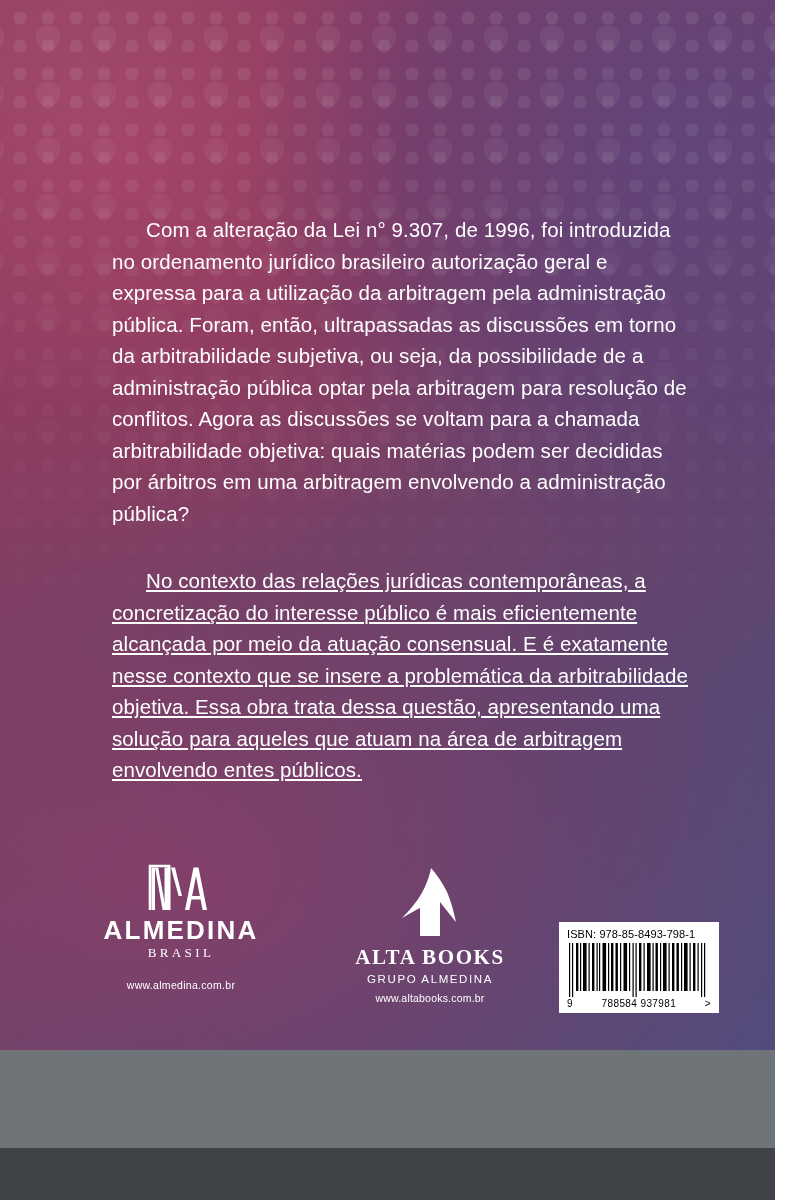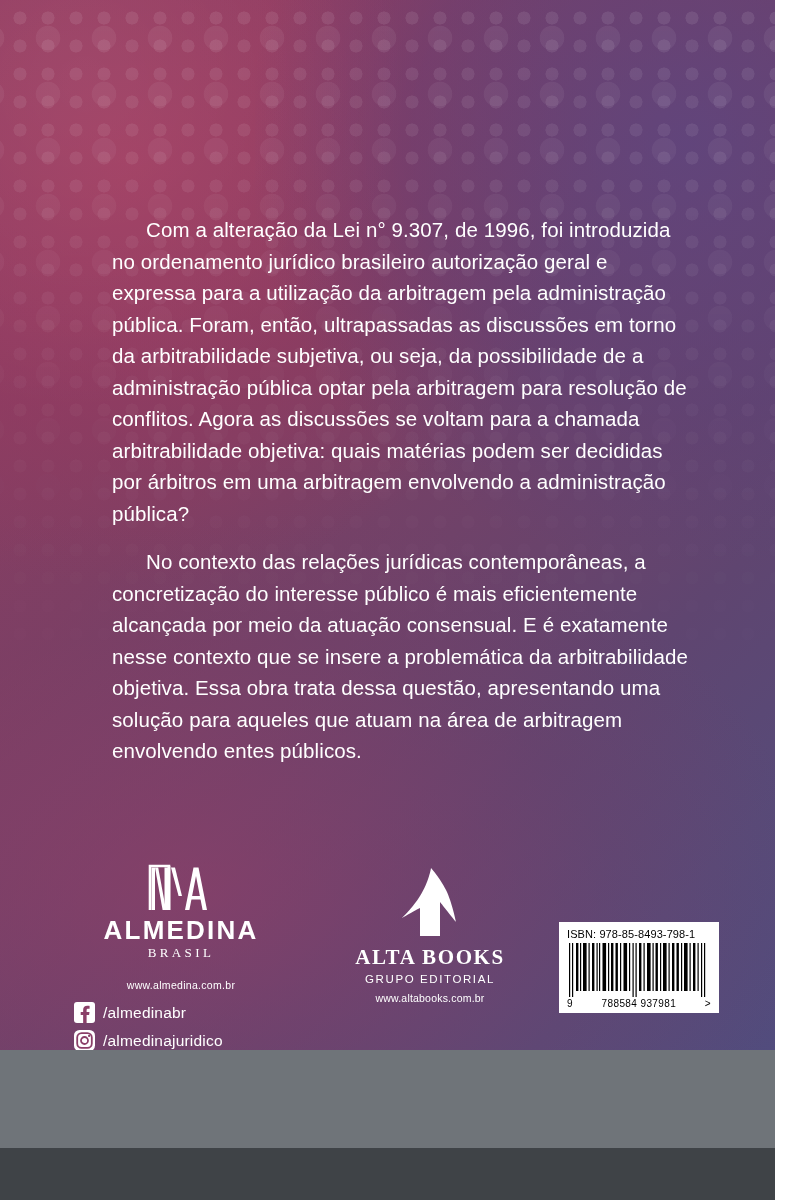--- a/index.html
+++ b/index.html
@@ -91,21 +91,22 @@
     color: #ffffff;
     font-size: 20.5px;
     line-height: 31.5px;
     letter-spacing: 0.1px;
   }
   #blurb p {
     margin: 0;
     text-indent: 34px;
   }
   #blurb p + p {
-    margin-top: 17px;
+    margin-top: 36px;
+    text-decoration: underline;
   }
 
   
   .footer {
     position: absolute;
     left: 0;
     right: 0;
     bottom: 150px;
     height: 190px;
   }
@@ -288,53 +289,31 @@
             <path d="M40 50 L48.5 7.5 L53.5 7.5 L62 50 L57.6 50 L51 16 L44.4 50 Z"></path>
             <path d="M45.6 36 L56.4 36 L57.3 39.6 L44.7 39.6 Z"></path>
             <path d="M26 7.5 L30 7.5 L37 36 L33.6 36 Z"></path>
           </g>
         </svg>
       </span>
       <div class="name">ALMEDINA</div>
       <div class="sub">BRASIL</div>
       <div class="url">www.almedina.com.br</div>
 
-      <div class="social">
-        <div class="row">
-          <span class="badge">
-            <svg viewBox="0 0 21 21" width="21" height="21" aria-hidden="true">
-              <rect x="0" y="0" width="21" height="21" rx="3" fill="#ffffff"></rect>
-              <path d="M12.6 21 V12.9 H15.1 L15.5 9.9 H12.6 V8.1 c0-0.86 0.25-1.45 1.5-1.45 H15.6 V3.95 C15.32 3.91 14.33 3.83 13.19 3.83 c-2.4 0-4.04 1.45-4.04 4.12 V9.9 H6.7 v3 H9.15 V21 Z" fill="#8a3f68"></path>
-            </svg>
-          </span>
-          <span class="handle">/almedinabr</span>
-        </div>
-        <div class="row">
-          <span class="badge">
-            <svg viewBox="0 0 21 21" width="21" height="21" aria-hidden="true">
-              <rect x="0" y="0" width="21" height="21" rx="5.5" fill="#ffffff"></rect>
-              <rect x="3.2" y="3.2" width="14.6" height="14.6" rx="4.4" fill="none" stroke="#8a3f68" stroke-width="1.8"></rect>
-              <circle cx="10.5" cy="10.5" r="3.5" fill="none" stroke="#8a3f68" stroke-width="1.8"></circle>
-              <circle cx="15.1" cy="5.9" r="1.15" fill="#8a3f68"></circle>
-            </svg>
-          </span>
-          <span class="handle">/almedinajuridico</span>
-        </div>
-      </div>
     </div>
 
     <div class="alta">
       <span class="mark">
         <svg viewBox="0 0 64 74" width="64" height="74" aria-hidden="true">
           <path d="M33 2 C33 2 31 16 22 30 C14.5 42 4 52 4 52 C4 52 14 46 22 42 L22 70 L42 70 L42 36 C42 36 50 46 58 56 C58 56 54 36 48 24 C42 12 33 2 33 2 Z" fill="#ffffff"></path>
           <path d="M24 44 L24 70 L40 70 L40 40 Z" fill="#ffffff"></path>
         </svg>
       </span>
       <div class="name">ALTA BOOKS</div>
-      <div class="sub">GRUPO EDITORIAL</div>
+      <div class="sub">GRUPO ALMEDINA</div>
       <div class="url">www.altabooks.com.br</div>
     </div>
 
     <div class="barcode-box">
       <div class="isbn">ISBN: 978-85-8493-798-1</div>
       <svg class="bars" viewBox="0 0 144 54" preserveAspectRatio="none" aria-hidden="true">
         <rect x="0" y="0" width="144" height="54" fill="#ffffff"></rect>
         <g fill="#000000">
           <rect x="2" y="0" width="1.2" height="54"></rect>
           <rect x="5" y="0" width="1.2" height="54"></rect>

